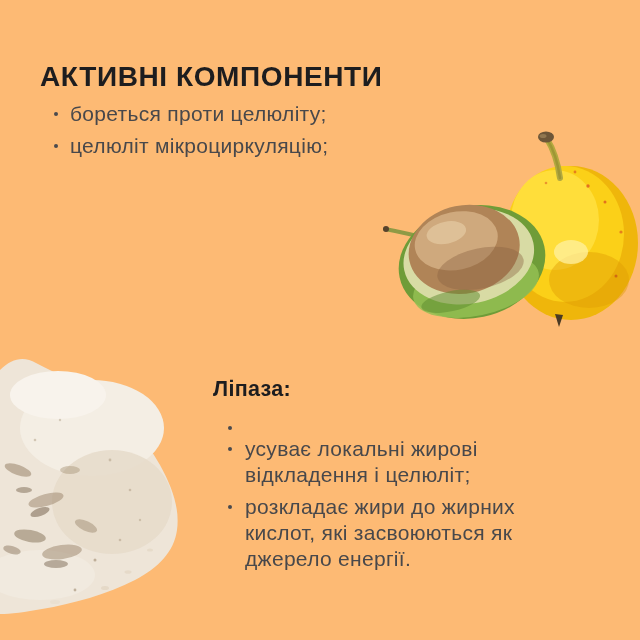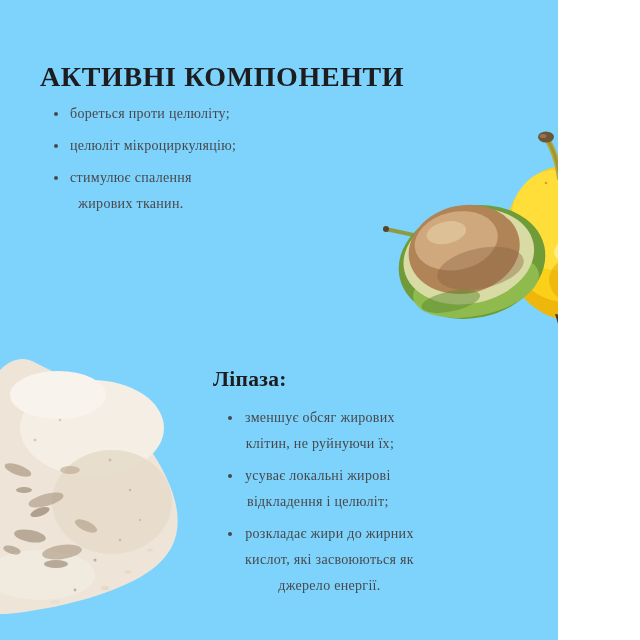--- a/index.html
+++ b/index.html
@@ -2,25 +2,25 @@
 <html lang="uk"><head>
 <meta charset="utf-8">
 <style>
   html, body {
     margin: 0;
     padding: 0;
     background: #ffffff;
   }
   .canvas {
     position: relative;
-    width: 558px;
+    width: 640px;
     height: 640px;
-    background: #7dd3fc;
+    background: #fdba74;
     overflow: hidden;
-    font-family: Liberation Serif, serif;
+    font-family: Liberation Sans, sans-serif;
     color: #1c1c1e;
   }
   .page-title {
     position: absolute;
     left: 40px;
     top: 42px;
     font-size: 28px;
     line-height: 32px;
     font-weight: 700;
     letter-spacing: 0.6px;
@@ -30,21 +30,21 @@
   .section {
     position: absolute;
   }
   .section-oil {
     left: 38px;
     top: 101px;
     width: 352px;
   }
   .section-lipase {
     left: 213px;
-    top: 366px;
+    top: 376px;
     width: 372px;
   }
   .section-heading {
     margin: 0 0 13px 0;
     font-size: 21.5px;
     line-height: 26px;
     font-weight: 700;
     letter-spacing: 0.3px;
     color: #1d1d1f;
   }
@@ -63,26 +63,25 @@
     width: 4px;
     height: 4px;
     border-radius: 50%;
     background: #4a4a4d;
     margin: 11px 12px 0 16px;
   }
   .section-lipase .bullet-dot {
     margin: 11px 13px 0 15px;
   }
   .bullet-text {
-    font-size: 14px;
+    font-size: 21px;
     line-height: 26px;
     letter-spacing: 0.3px;
     color: #48484b;
     white-space: pre-line;
-    text-align: center;
   }
   .fruit-figure {
     position: absolute;
     left: 383px;
     top: 128px;
     width: 257px;
     height: 200px;
   }
   .powder-figure {
     position: absolute;
@@ -102,25 +101,20 @@
 
   <section class="section section-oil">
     <ul class="bullet-list">
       <li class="bullet-item">
         <span class="bullet-dot"></span>
         <span class="bullet-text">бореться проти целюліту;</span>
       </li>
       <li class="bullet-item">
         <span class="bullet-dot"></span>
         <span class="bullet-text">целюліт мікроциркуляцію;</span>
-      </li>
-      <li class="bullet-item">
-        <span class="bullet-dot"></span>
-        <span class="bullet-text">стимулює спалення
-жирових тканин.</span>
       </li>
     </ul>
   </section>
 
   <div class="fruit-figure">
     <svg width="257" height="200" viewBox="0 0 257 200">
 
       <g>
         <ellipse cx="188" cy="115" rx="67" ry="77" fill="#efb60b"></ellipse>
         <ellipse cx="182" cy="106" rx="59" ry="68" fill="#fbd018"></ellipse>
@@ -196,22 +190,20 @@
         <ellipse cx="150" cy="200" rx="3" ry="1.6" fill="#e3d7c5" opacity="0.7"></ellipse>
       </g>
     </svg>
   </div>
 
   <section class="section section-lipase">
     <h2 class="section-heading">Ліпаза:</h2>
     <ul class="bullet-list">
       <li class="bullet-item">
         <span class="bullet-dot"></span>
-        <span class="bullet-text">зменшує обсяг жирових
-клітин, не руйнуючи їх;</span>
       </li>
       <li class="bullet-item">
         <span class="bullet-dot"></span>
         <span class="bullet-text">усуває локальні жирові
 відкладення і целюліт;</span>
       </li>
       <li class="bullet-item">
         <span class="bullet-dot"></span>
         <span class="bullet-text">розкладає жири до жирних
 кислот, які засвоюються як

